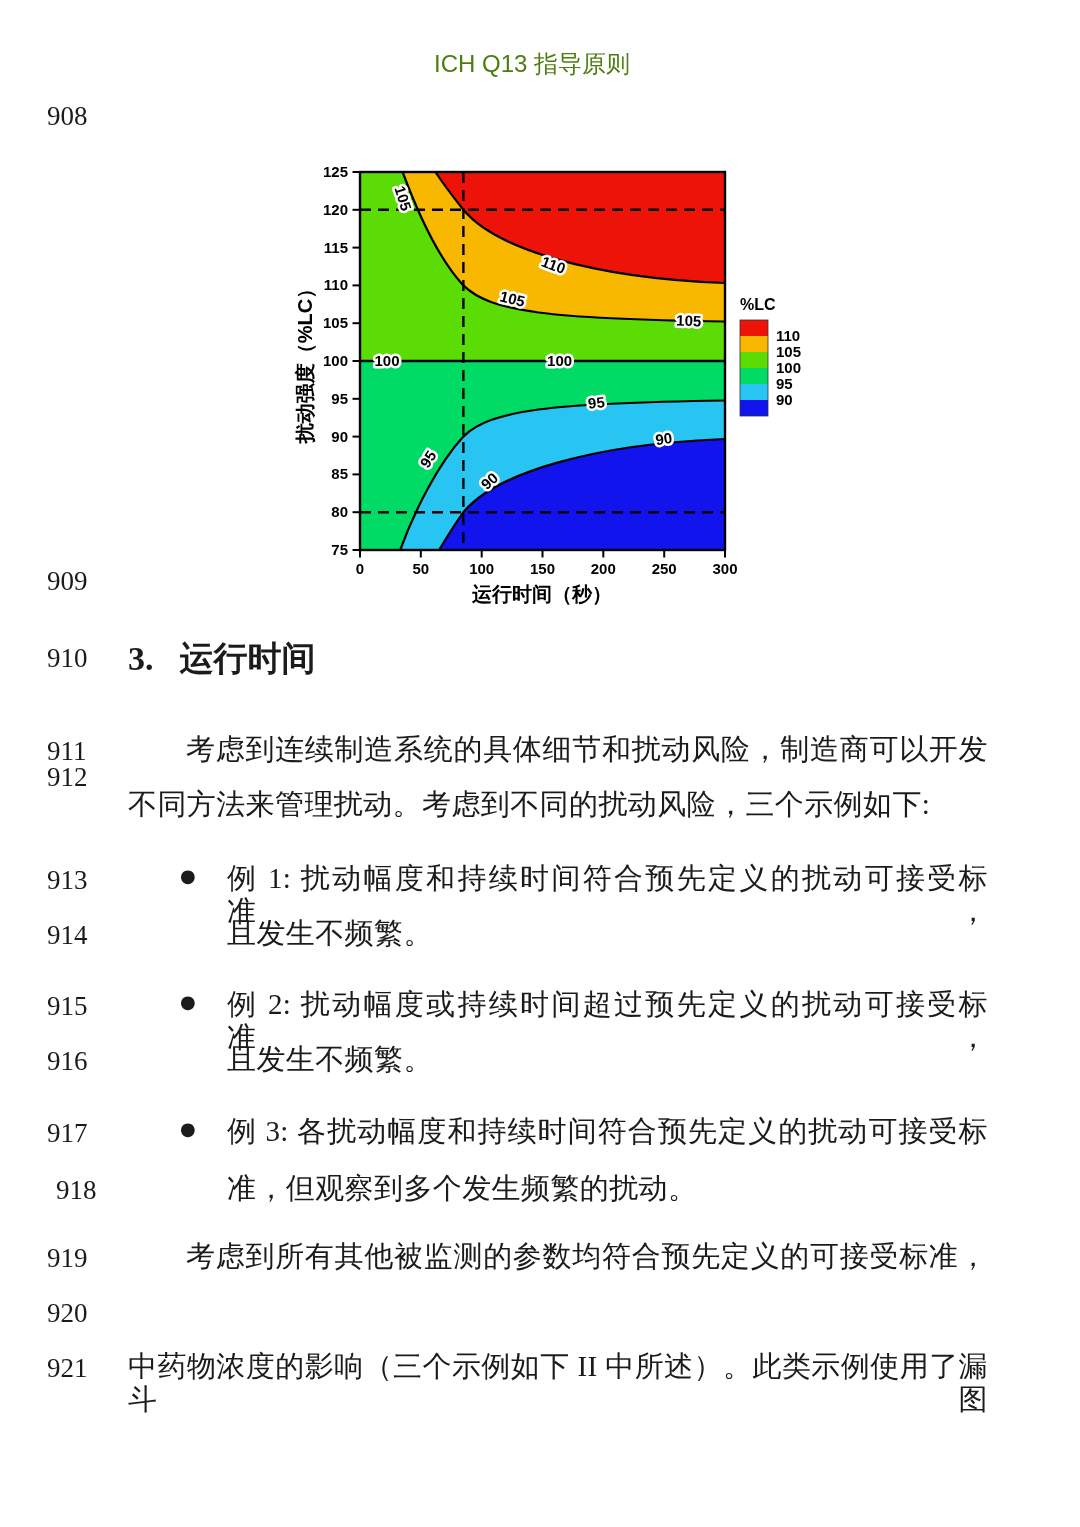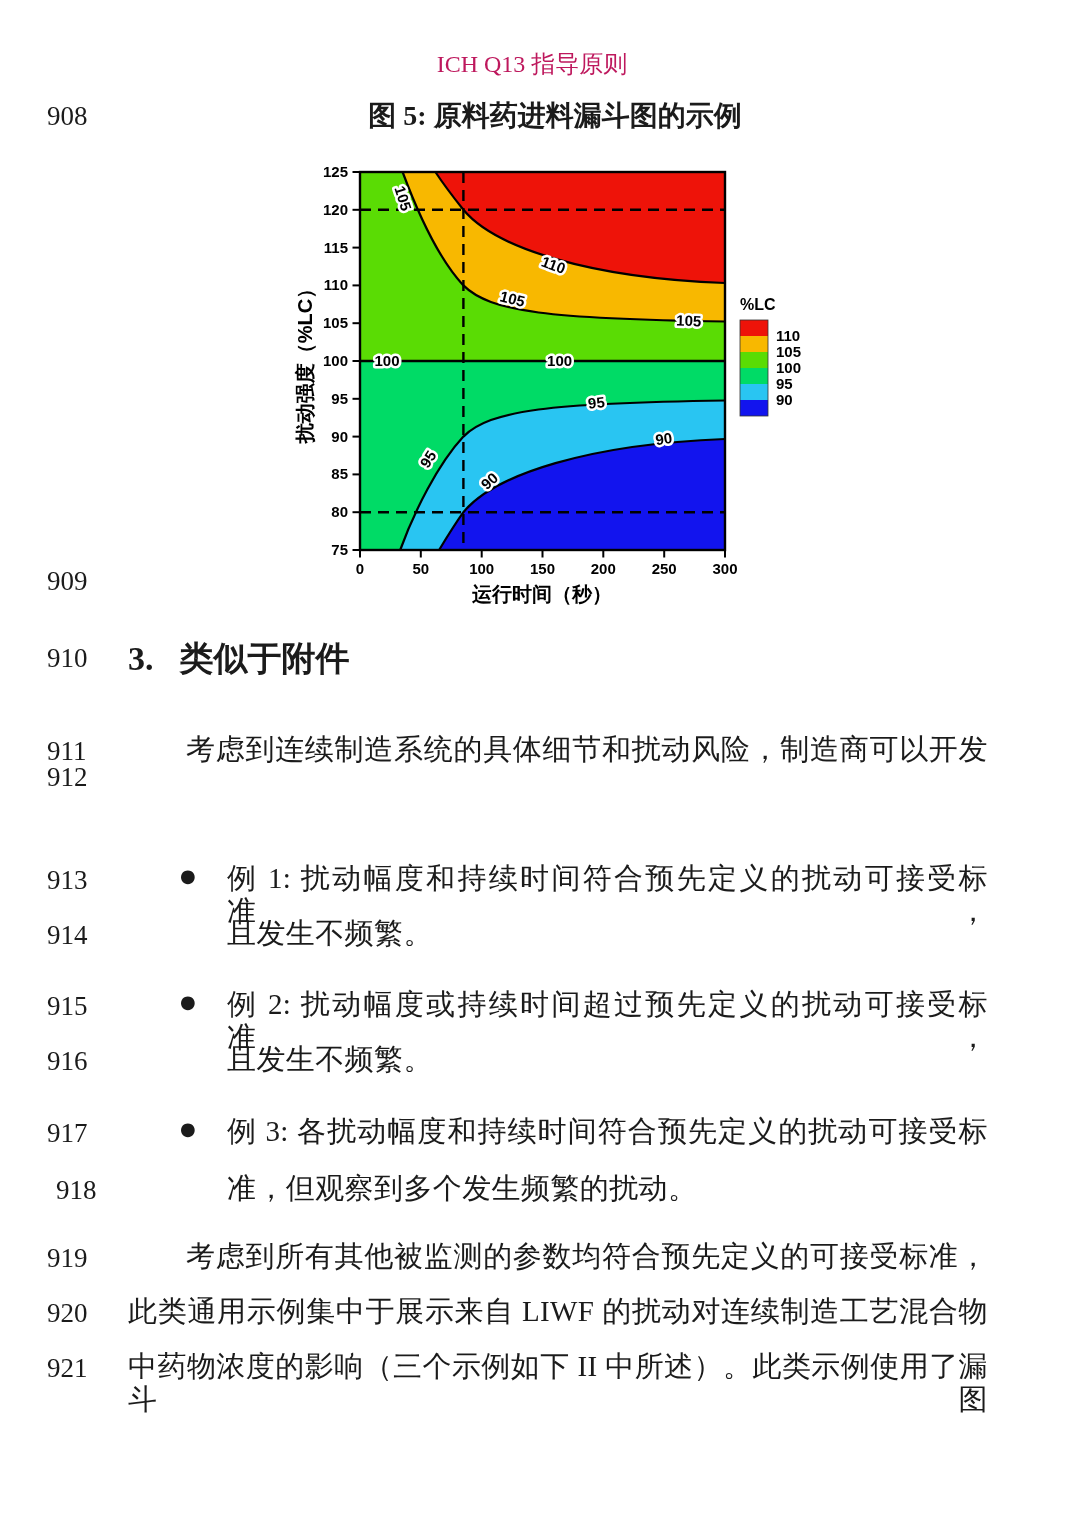--- a/index.html
+++ b/index.html
@@ -3,22 +3,22 @@
 <meta charset="utf-8">
 <style>
   html,body { margin:0; padding:0; background:#e8e8e8; }
   .page {
     position:relative; width:1080px; height:1527px; margin:0 auto;
     background:#ffffff; overflow:hidden; color:#1b1b1b;
     font-family:"Liberation Serif","DejaVu Serif",serif;
   }
   .header-title {
     position:absolute; top:48px; left:0; width:1064px; text-align:center;
-    font-family:Liberation Serif, serif;
-    font-size:24px; color:#be185d;
+    font-family:Liberation Sans, sans-serif;
+    font-size:24px; color:#4d7c0f;
   }
   .ln { position:absolute; left:47px; font-size:27px; color:#1b1b1b; }
   .fig-caption {
     position:absolute; top:97px; left:130px; width:850px; text-align:center;
     font-size:28px; font-weight:bold;
   }
   .figure-wrap { position:absolute; left:290px; top:160px; width:520px; height:450px; }
   .sec-heading { position:absolute; top:636px; left:128px; font-size:34px; font-weight:bold; }
   .sec-heading .num { margin-right:26px; }
   .tline { position:absolute; left:128px; width:860px; font-size:29px; line-height:1.15; letter-spacing:0.4px; box-sizing:border-box; }
@@ -42,21 +42,20 @@
   .legend-label { font:600 15px "Liberation Sans","DejaVu Sans",sans-serif; fill:#000; }
 </style>
 </head>
 <body>
 
 <div class="page">
 
   <div class="header-title">ICH Q13 指导原则</div>
 
   <div class="ln" style="top:101px;">908</div>
-  <div class="fig-caption">图 5: 原料药进料漏斗图的示例</div>
 
   <div class="figure-wrap">
     <svg width="520" height="450" viewBox="0 0 520 450">
 
       <g>
         <rect x="70" y="12" width="365" height="189" fill="#5adc04"></rect>
         <path d="M 112.6 12 C 126 48 146 96 173.4 125.4 C 200 152 260 159 435 161.5 L 435 12 Z" fill="#f8b800"></path>
         <path d="M 145.4 12 C 154 25 164 38 173.4 49.8 C 205 88 300 118 435 123 L 435 12 Z" fill="#ee1309"></path>
         <rect x="70" y="201" width="365" height="189" fill="#00db66"></rect>
         <path d="M 110.2 390 C 124 352 148 304 173.4 276.6 C 200 250 260 243 435 240.5 L 435 390 Z" fill="#29c5f2"></path>
@@ -155,27 +154,28 @@
         <text class="legend-label" x="486" y="229">95</text>
         <text class="legend-label" x="486" y="245">90</text>
       </g>
     </svg>
   </div>
 
   <div class="ln" style="top:566px;">909</div>
 
   <div class="ln" style="top:643px;">910</div>
   <div class="sec-heading">
-    <span class="num">3.</span><span>类似于附件</span>
+    <span class="num">3.</span><span>运行时间</span>
   </div>
 
   <div class="ln" style="top:736px;">911</div>
   <div class="tline j ind" style="top:733px;">考虑到连续制造系统的具体细节和扰动风险，制造商可以开发</div>
 
   <div class="ln" style="top:753px;margin-top:9px;">912</div>
+  <div class="tline" style="top:788px;">不同方法来管理扰动。考虑到不同的扰动风险，三个示例如下:</div>
 
   <div class="ln" style="top:865px;">913</div>
   <div class="tline j bl" style="top:862px;">
     <span class="bullet">●</span><span>例 1: 扰动幅度和持续时间符合预先定义的扰动可接受标准，</span>
   </div>
 
   <div class="ln" style="top:920px;">914</div>
   <div class="tline bl" style="top:917px;">且发生不频繁。</div>
 
   <div class="ln" style="top:991px;">915</div>
@@ -191,19 +191,18 @@
     <span class="bullet">●</span><span>例 3: 各扰动幅度和持续时间符合预先定义的扰动可接受标</span>
   </div>
 
   <div class="ln" style="top:1175px;margin-left:9px;">918</div>
   <div class="tline bl" style="top:1172px;">准，但观察到多个发生频繁的扰动。</div>
 
   <div class="ln" style="top:1243px;">919</div>
   <div class="tline j ind" style="top:1240px;">考虑到所有其他被监测的参数均符合预先定义的可接受标准，</div>
 
   <div class="ln" style="top:1298px;">920</div>
-  <div class="tline j" style="top:1295px;">此类通用示例集中于展示来自 LIWF 的扰动对连续制造工艺混合物</div>
 
   <div class="ln" style="top:1353px;">921</div>
   <div class="tline j" style="top:1350px;">中药物浓度的影响（三个示例如下 II 中所述）。此类示例使用了漏斗图</div>
 
 
 </div>
 
 </body></html>

